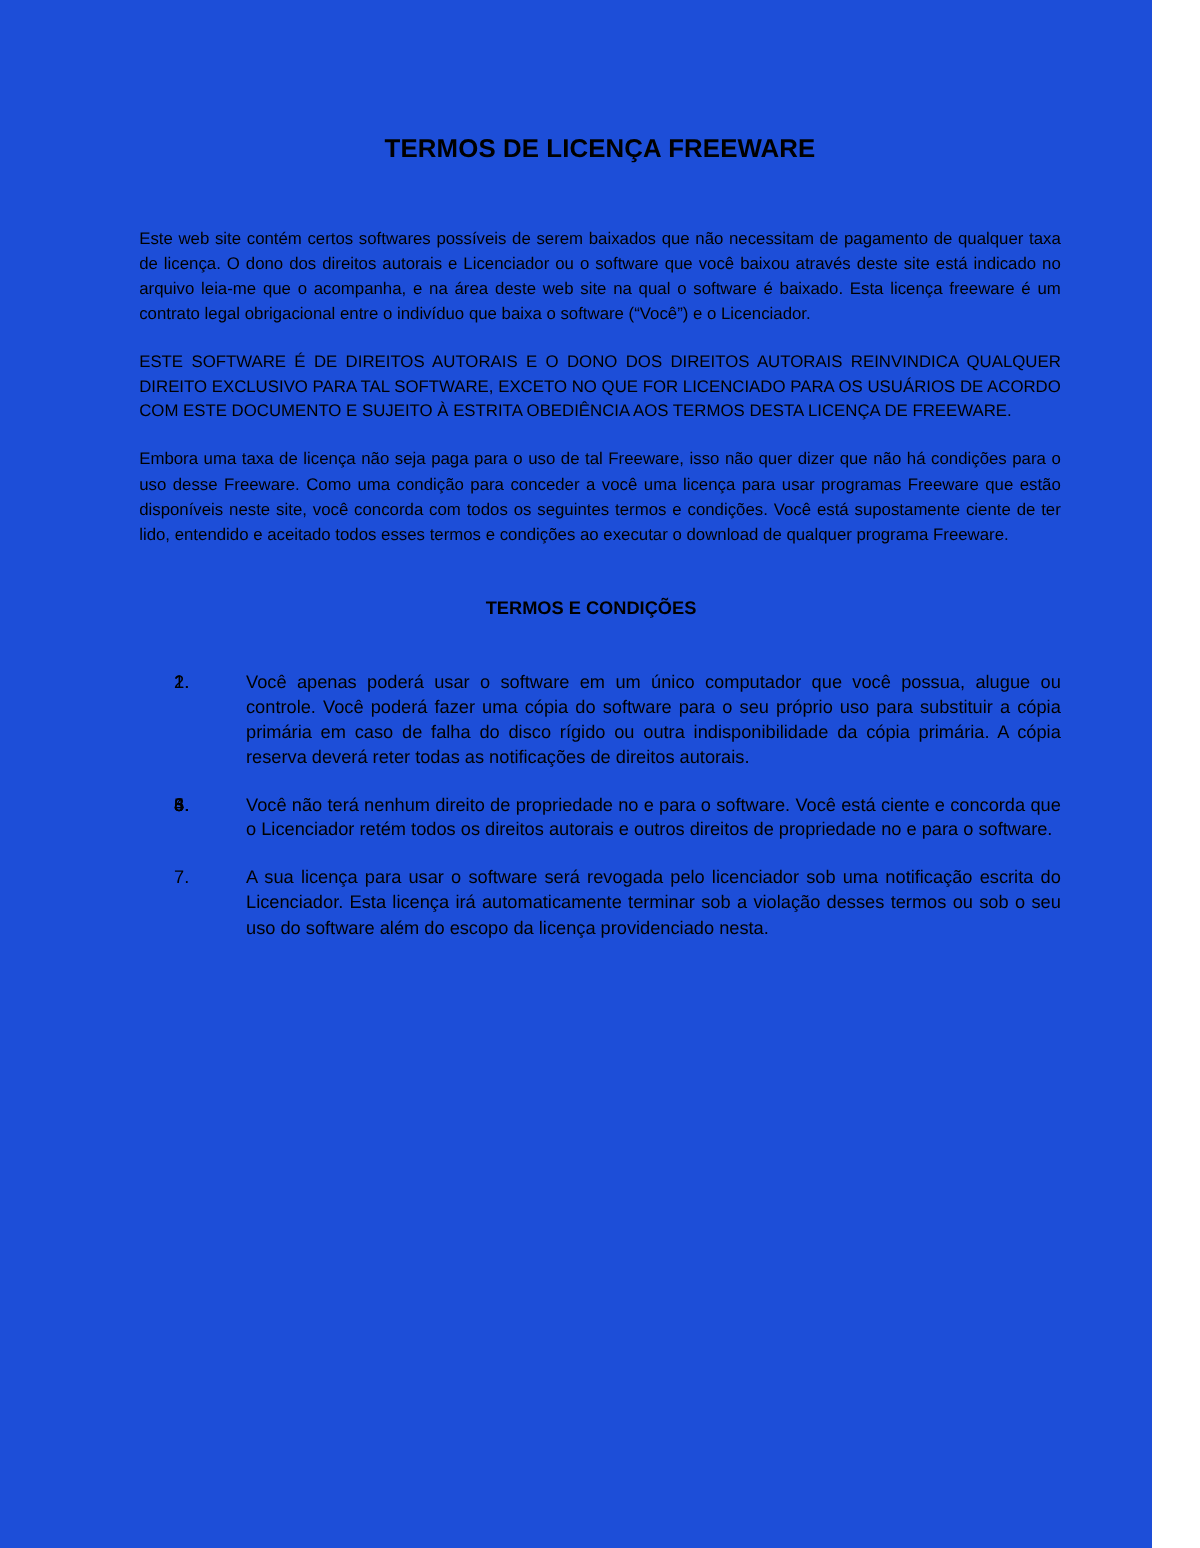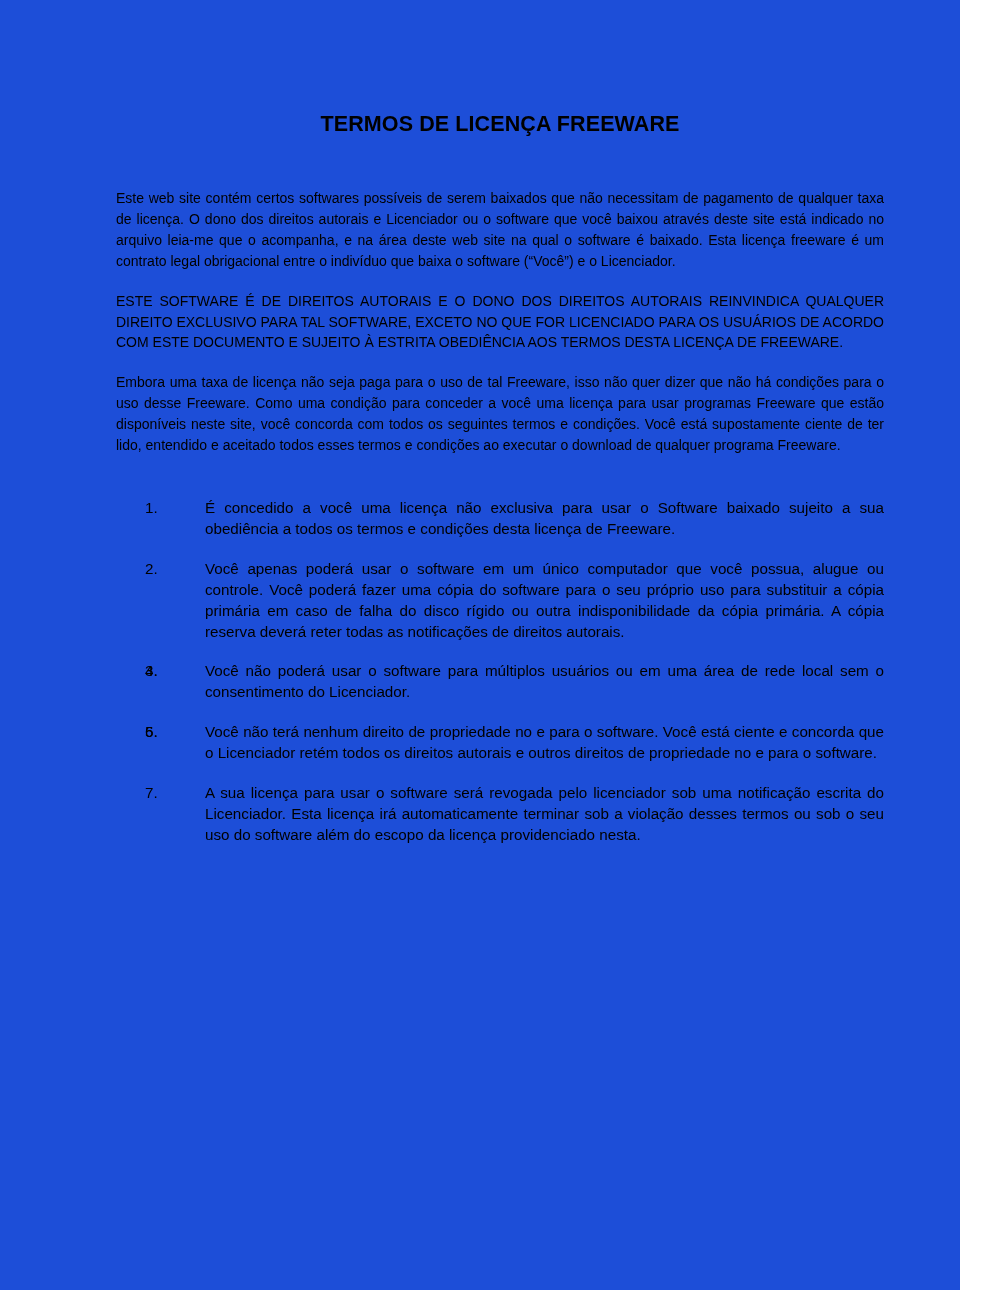--- a/index.html
+++ b/index.html
@@ -99,37 +99,36 @@
     <h1 class="doc-title">TERMOS DE LICENÇA FREEWARE</h1>
 
     <p class="para first">Este web site contém certos softwares possíveis de serem baixados que não necessitam de pagamento de qualquer taxa de licença. O dono dos direitos autorais e Licenciador ou o  software que você baixou através deste site está indicado no arquivo leia-me que o acompanha, e na área deste web site na qual o software é baixado. Esta licença freeware é um contrato legal obrigacional entre o indivíduo que baixa o software (“Você”) e o Licenciador.</p>
 
     <p class="para">ESTE SOFTWARE É DE DIREITOS AUTORAIS E O DONO DOS DIREITOS AUTORAIS REINVINDICA QUALQUER DIREITO EXCLUSIVO PARA TAL SOFTWARE, EXCETO NO QUE FOR LICENCIADO PARA OS USUÁRIOS DE ACORDO COM ESTE DOCUMENTO E SUJEITO À ESTRITA OBEDIÊNCIA AOS TERMOS DESTA LICENÇA DE FREEWARE.</p>
 
     <p class="para">Embora uma taxa de licença não seja paga para o uso de tal Freeware, isso não quer dizer que não há condições para o uso desse Freeware. Como uma condição para conceder a você uma licença para usar programas Freeware que estão disponíveis neste site, você concorda com todos os seguintes termos e condições. Você está supostamente ciente de ter lido, entendido e aceitado todos esses termos e condições ao executar o download de qualquer programa Freeware.</p>
 
 
     <div class="section-heading-block">
+      <div class="section-heading">TERMOS E CONDIÇÕES</div>
     </div>
 
     <ol class="list">
       <li class="list-item">
         <span class="list-marker">1.</span>
-        <span class="list-text">É concedido a você uma licença não exclusiva para usar o Software baixado sujeito a sua obediência a todos os termos e condições desta licença de Freeware.</span>
       </li>
       <li class="list-item">
         <span class="list-marker">2.</span>
         <span class="list-text">Você apenas poderá usar o software em um único computador que você possua, alugue ou controle. Você poderá fazer uma cópia do software para o seu próprio uso para substituir a cópia primária em caso de falha do disco rígido ou outra indisponibilidade da cópia primária. A cópia reserva deverá reter todas as notificações de direitos autorais.</span>
       </li>
       <li class="list-item">
         <span class="list-marker">3.</span>
       </li>
       <li class="list-item">
         <span class="list-marker">4.</span>
-        <span class="list-text">Você não poderá usar o software para múltiplos usuários ou em uma área de rede local sem o consentimento do Licenciador.</span>
       </li>
       <li class="list-item">
         <span class="list-marker">5.</span>
       </li>
       <li class="list-item">
         <span class="list-marker">6.</span>
         <span class="list-text">Você não terá nenhum direito de propriedade no e para o software. Você está ciente e concorda que o Licenciador retém todos os direitos autorais e outros direitos de propriedade no e para o software.</span>
       </li>
       <li class="list-item">
         <span class="list-marker">7.</span>

